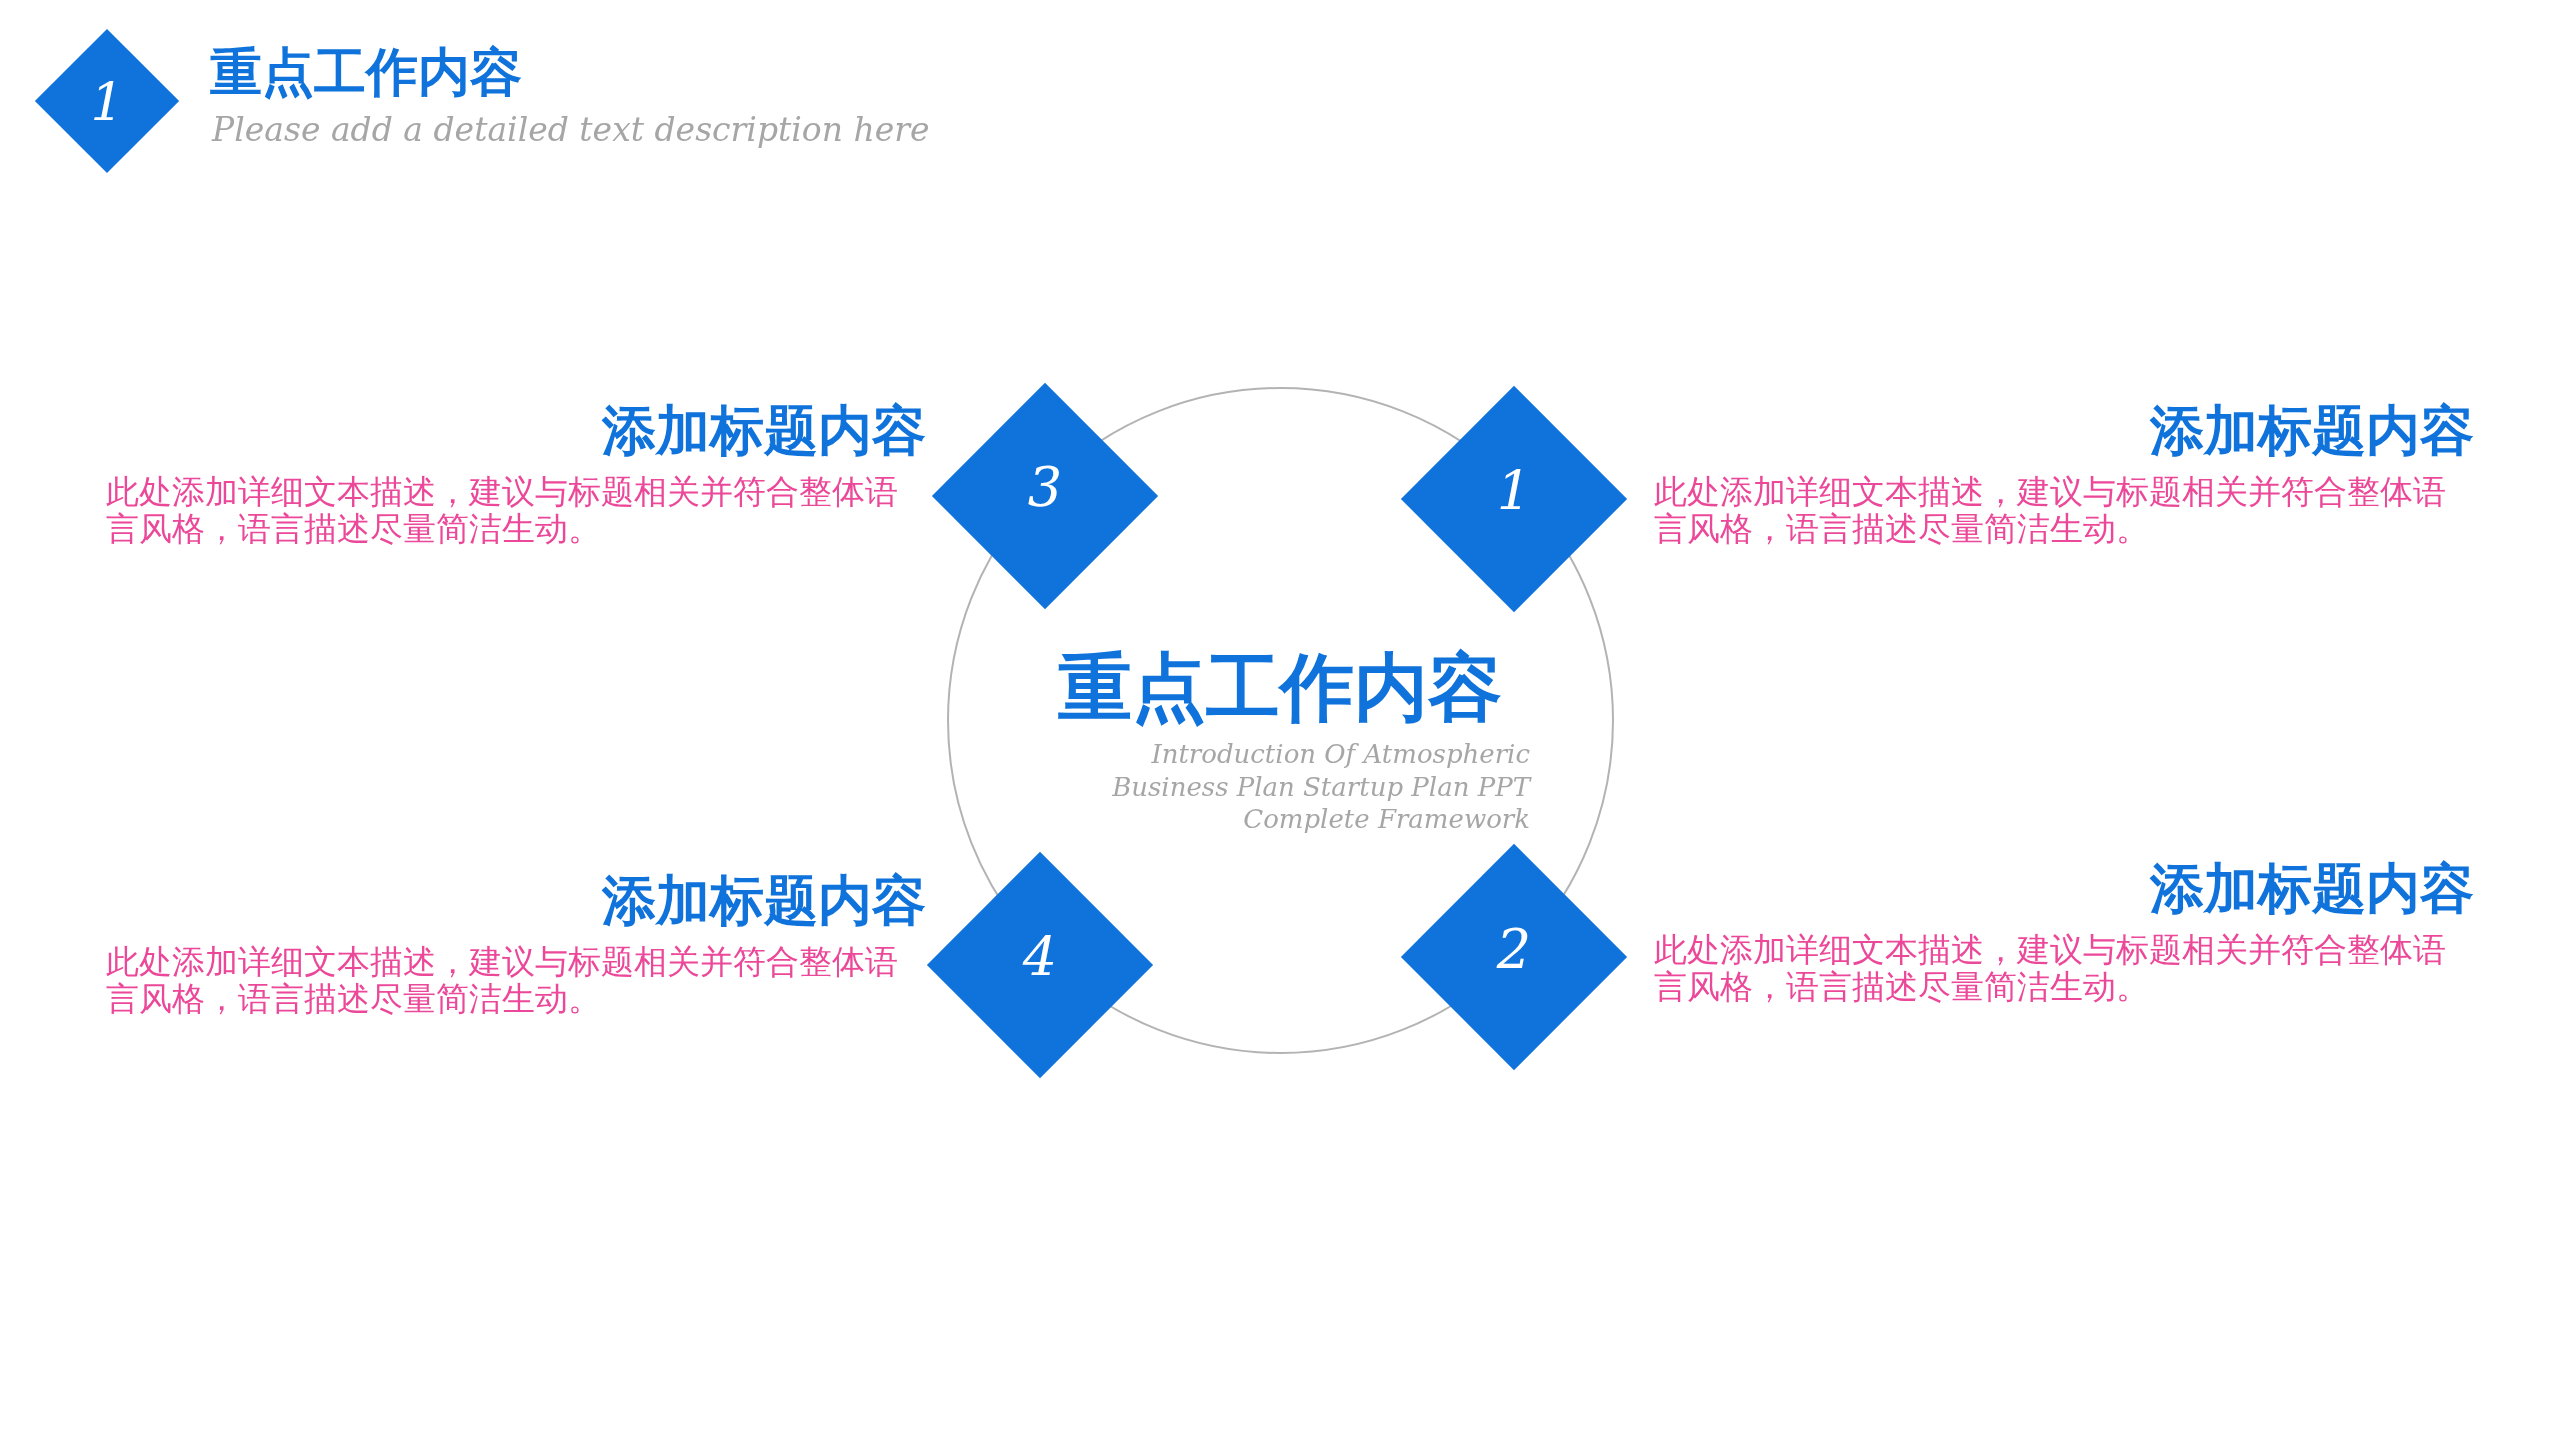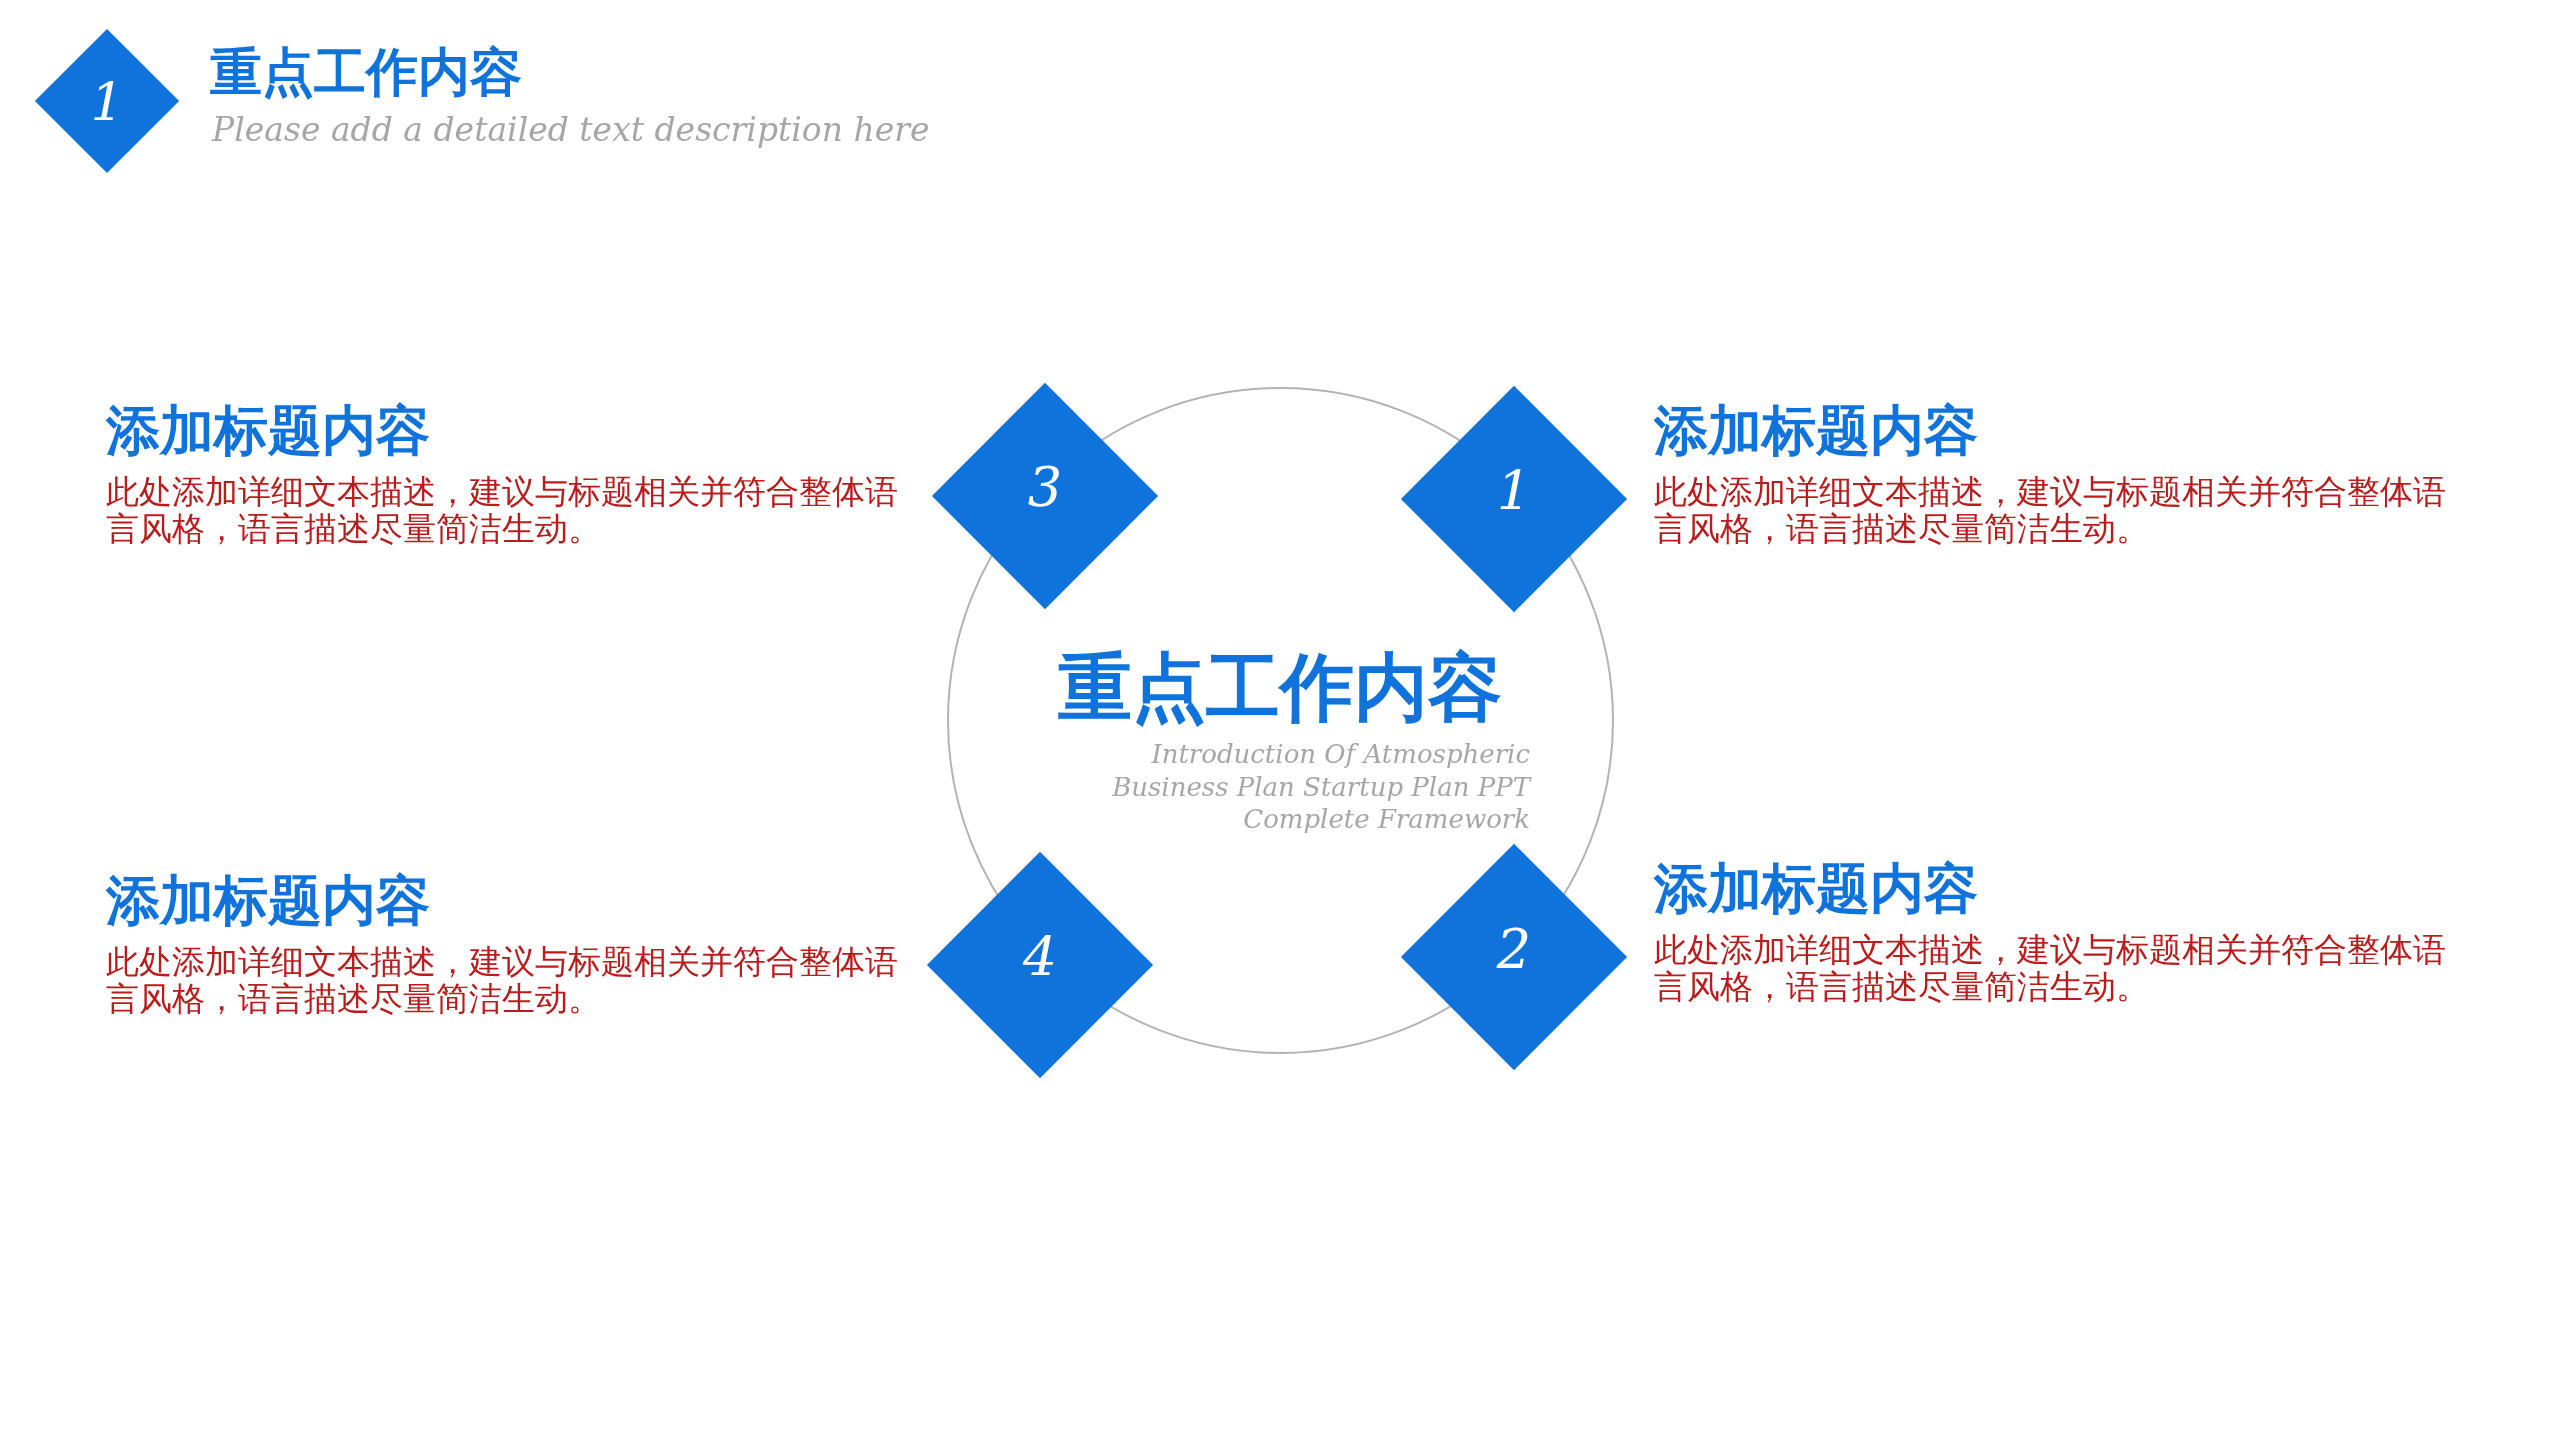--- a/index.html
+++ b/index.html
@@ -122,26 +122,27 @@
   .block {
     position: absolute;
     width: 820px;
   }
   .block-title {
     font-size: 54px;
     line-height: 66px;
     font-weight: bold;
     color: #0f73db;
     white-space: nowrap;
+    text-align: right;
   }
   .block-body {
     margin-top: 10px;
     font-size: 33px;
     line-height: 37px;
-    color: #b91c1c;
+    color: #ec4899;
     width: 810px;
   }
 </style>
 </head>
 <body>
 
 <div class="badge"></div>
 <div class="badge-num">1</div>
 <div class="header-title">重点工作内容</div>
 <div class="header-subtitle">Please add a detailed text description here</div>

